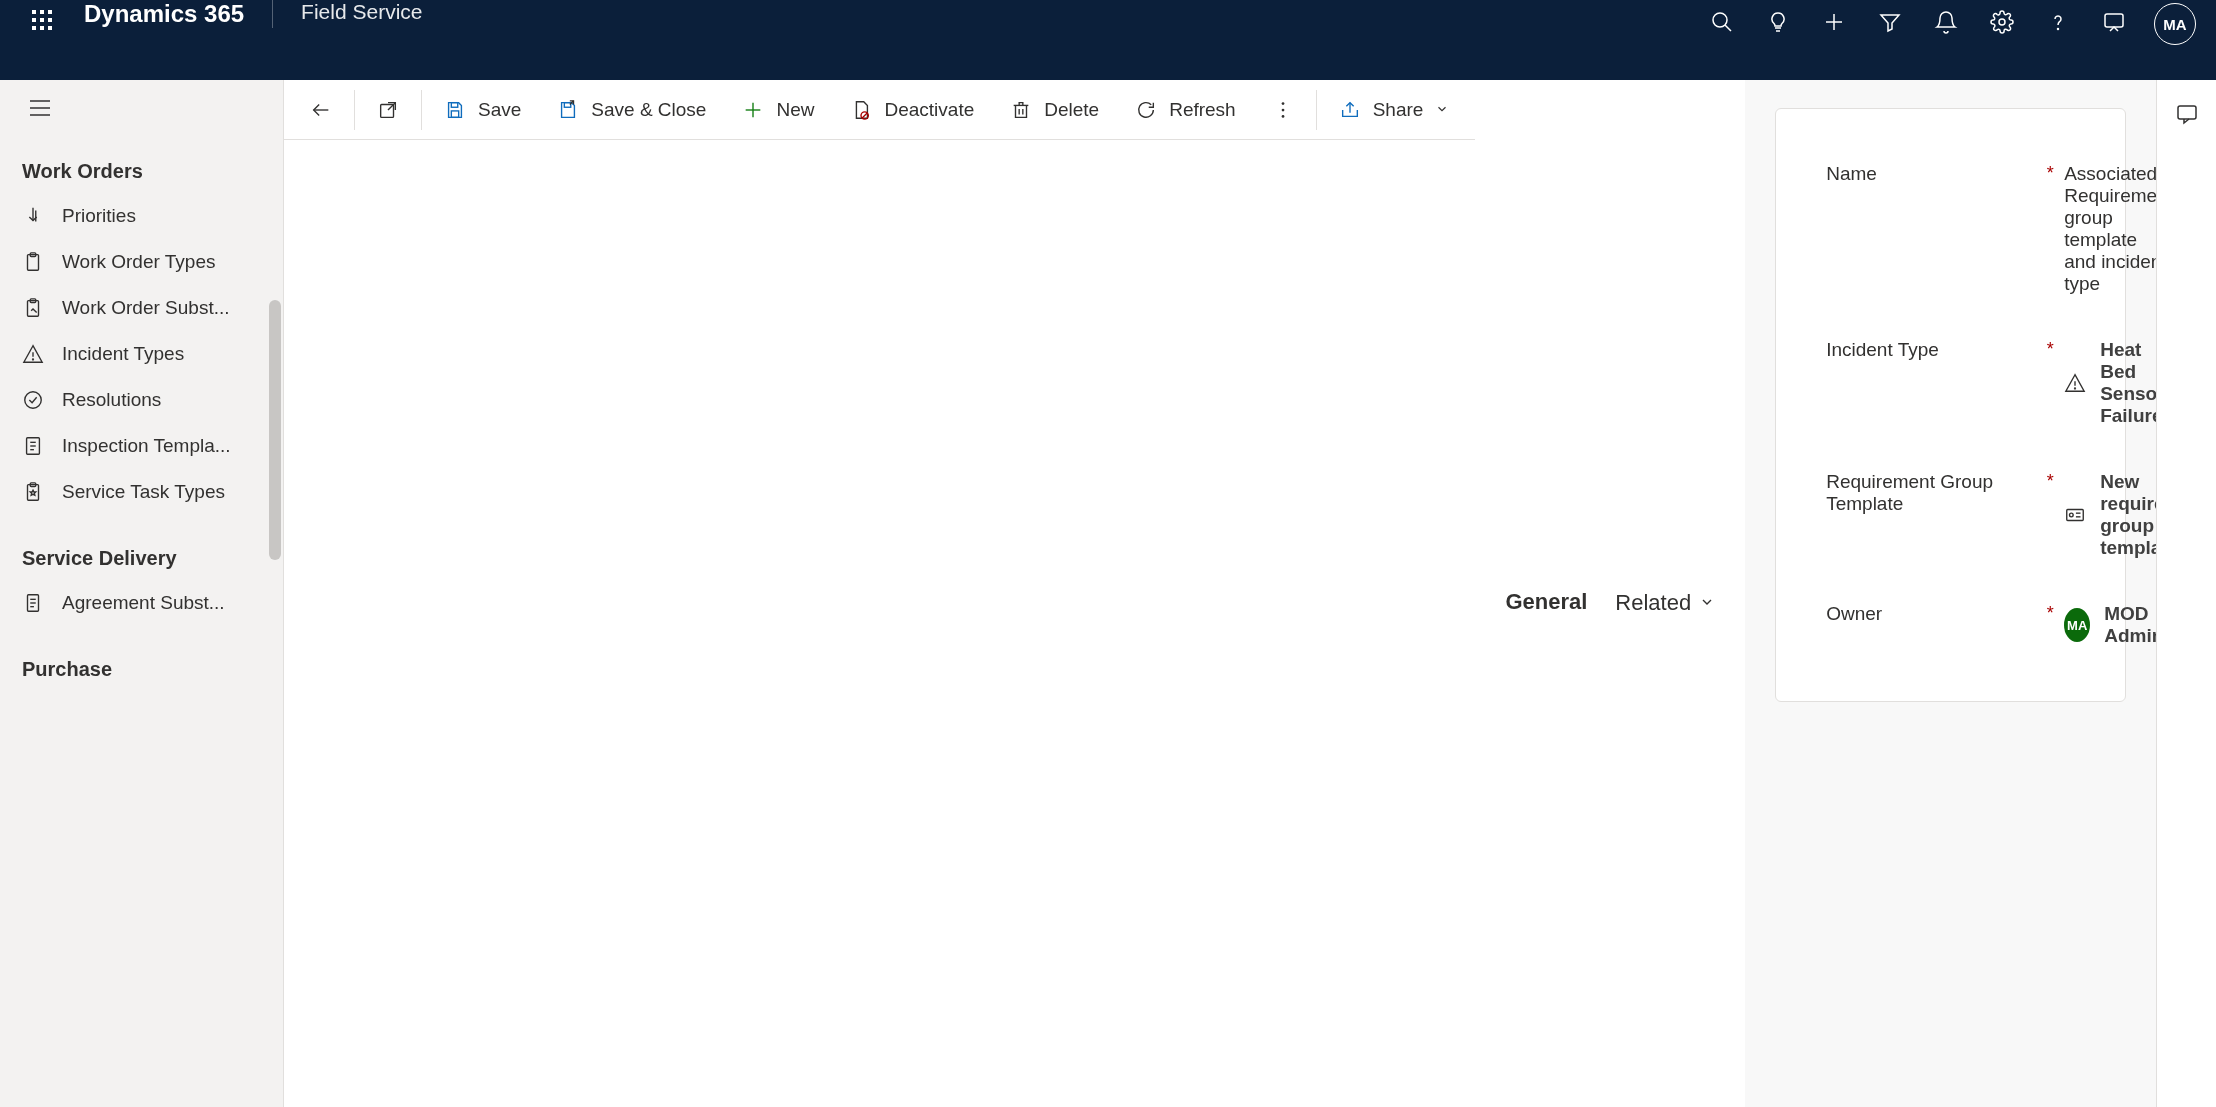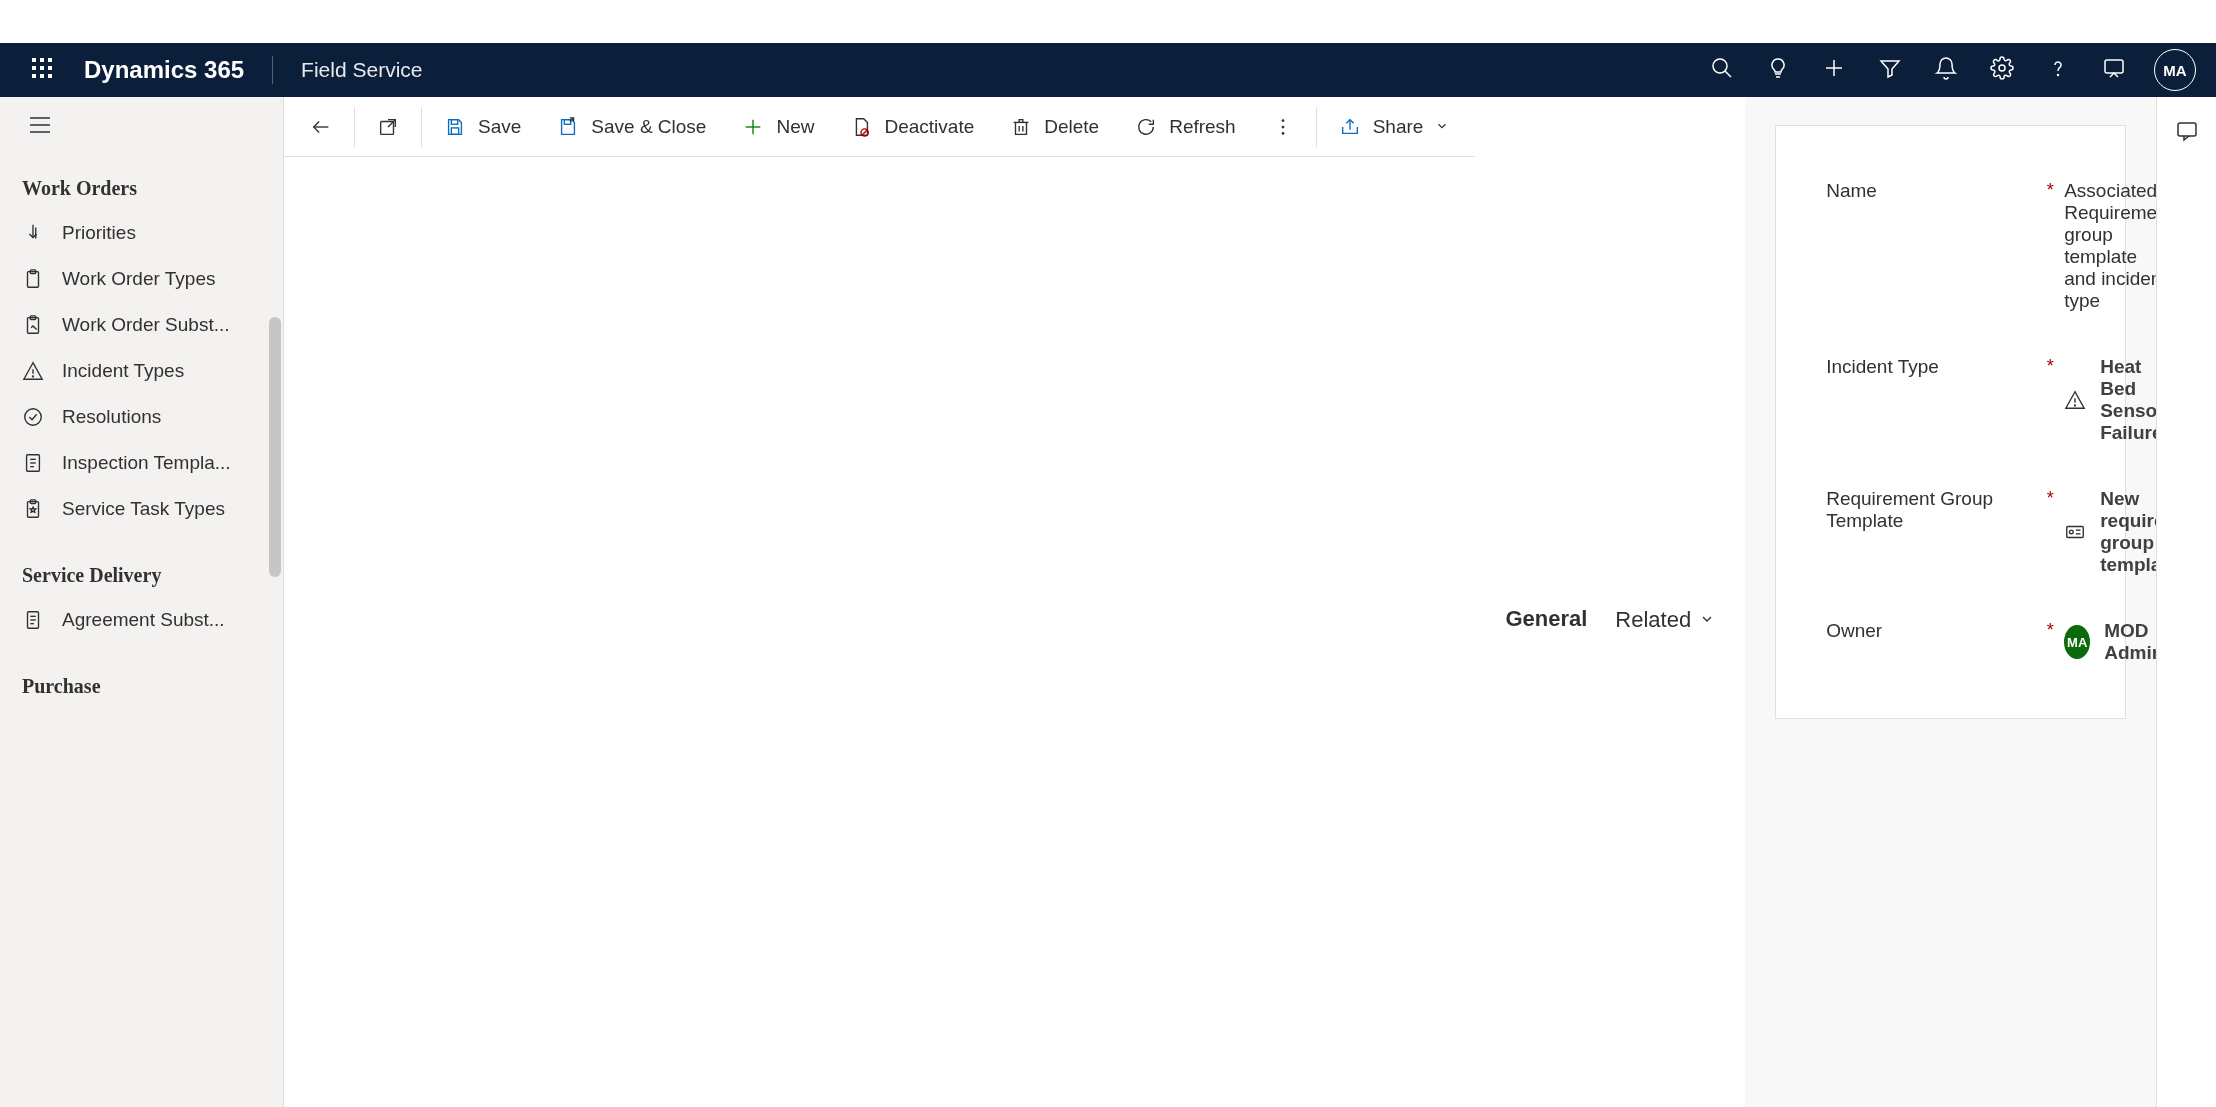--- a/index.html
+++ b/index.html
@@ -9,25 +9,24 @@
       font-family: "Segoe UI", -apple-system, BlinkMacSystemFont, sans-serif;
     }
     body {
       background: #fff;
       color: #323130;
       font-size: 19px;
     }
     .topbar {
       background: #0b1f3a;
       color: #fff;
-      height: 54px;
-      display: flex;
-      align-items: center;
+      height: 80px;
+      display: flex;
+      align-items: flex-start;
       padding: 0 20px;
-      margin-top: 43px;
     }
     .waffle {
       width: 44px;
       height: 44px;
       display: flex;
       align-items: center;
       justify-content: center;
       margin-right: 20px;
       cursor: pointer;
     }
@@ -104,21 +103,20 @@
     .sidebar-content {
       flex: 1;
       overflow: hidden;
       padding: 6px 0;
       position: relative;
     }
     .nav-group-heading {
       font-weight: 600;
       font-size: 20px;
       padding: 14px 22px 10px;
-      font-family: Liberation Serif, serif;
     }
     .nav-item {
       display: flex;
       align-items: center;
       padding: 12px 22px;
       gap: 18px;
       cursor: pointer;
       font-size: 19px;
       white-space: nowrap;
       overflow: hidden;
@@ -227,21 +225,21 @@
 
     .form-body {
       flex: 1;
       padding: 28px 30px;
       overflow: auto;
       background: #f8f8f8;
     }
     .card {
       background: #fff;
       border: 1px solid #e1dfdd;
-      border-radius: 0;
+      border-radius: 6px;
       padding: 32px 50px;
     }
     .field-row {
       display: flex;
       align-items: flex-start;
       padding: 22px 0;
     }
     .field-label {
       width: 210px;
       font-size: 19px;

